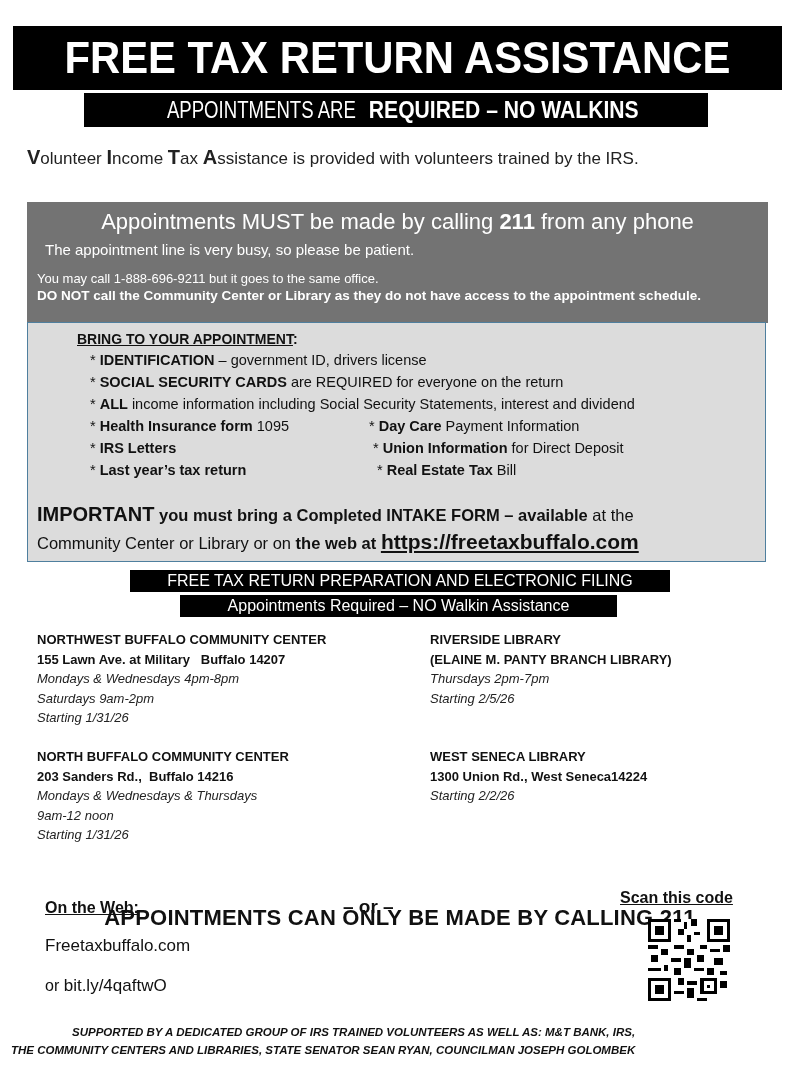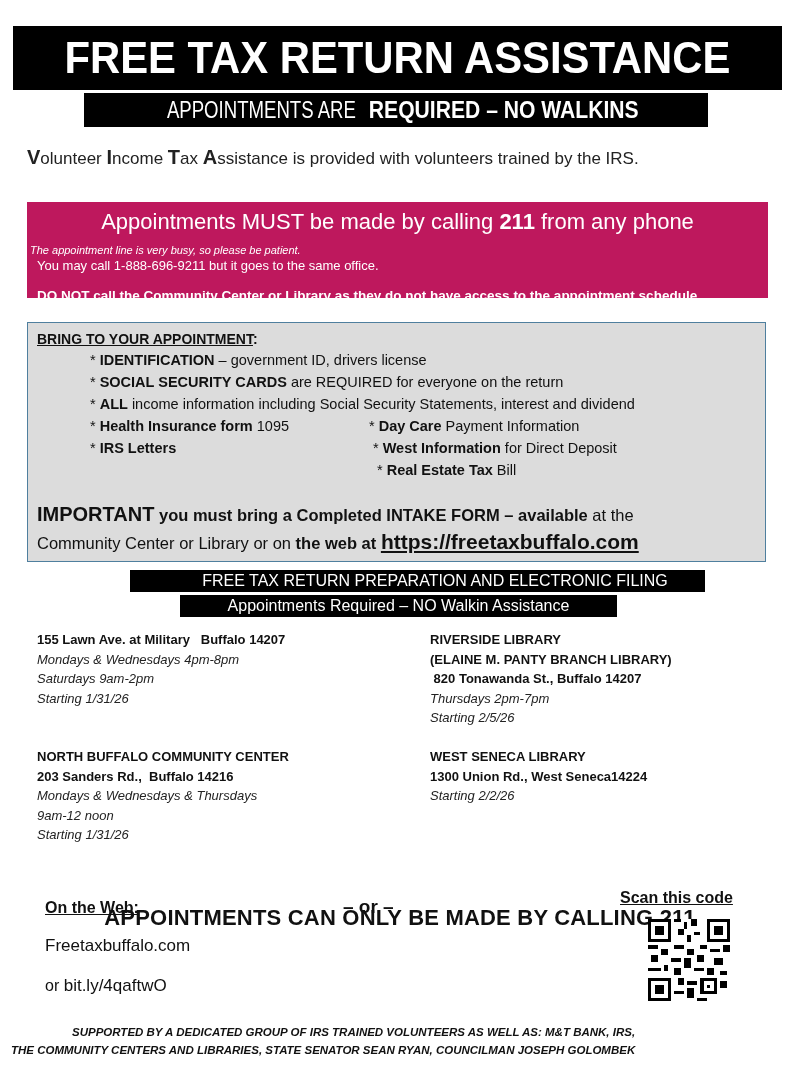--- a/index.html
+++ b/index.html
@@ -4,28 +4,28 @@
 <style>
   html, body { margin:0; padding:0; background:#fff; }
   body { width:800px; height:1067px; position:relative; overflow:hidden; font-family:"Liberation Sans", sans-serif; color:#111; }
   .abs { position:absolute; }
   .title-bar { left:13px; top:26px; width:769px; height:64px; background:#000; color:#fff; font-family:"Liberation Sans", sans-serif; font-weight:bold; font-size:44px; line-height:64px; text-align:center; letter-spacing:0px; transform-origin:center; }
   .title-bar span { display:inline-block; transform:scaleX(0.95); }
   .subtitle { left:84px; top:93px; width:624px; height:34px; background:#000; color:#fff; font-size:24px; line-height:34px; text-align:center; white-space:nowrap; }
   .subtitle span { display:inline-block; transform:scaleX(0.88); }
   .intro { left:27px; top:146px; width:760px; font-size:17px; line-height:22px; color:#222; white-space:nowrap; }
   .intro .cap { font-weight:bold; font-size:20px; }
-  .blackbox { left:27px; top:202px; width:741px; height:96px; background:#be185d; color:#fff; overflow:hidden; }
+  .blackbox { left:27px; top:202px; width:741px; height:121px; background:#737373; color:#fff; overflow:hidden; }
   .blackbox .line1 { position:absolute; left:0; width:741px; top:3px; text-align:center; font-size:22px; line-height:34px; white-space:nowrap; }
-  .blackbox .line2 { position:absolute; left:3px; top:36px; font-size:11px; line-height:24px; white-space:nowrap;font-style:italic; }
-  .blackbox .line3 { position:absolute; left:10px; top:54px; font-size:13px; line-height:20px; white-space:nowrap; }
+  .blackbox .line2 { position:absolute; left:18px; top:36px; font-size:15px; line-height:24px; white-space:nowrap; }
+  .blackbox .line3 { position:absolute; left:10px; top:67px; font-size:13px; line-height:20px; white-space:nowrap; }
   .blackbox .line4 { position:absolute; left:10px; top:84px; font-size:13.5px; font-weight:bold; line-height:20px; white-space:nowrap; width:720px; }
   .graybox { left:27px; top:322px; width:739px; height:240px; background:#dcdcdc; border:1.5px solid #4f7f9e; box-sizing:border-box; }
   .graybox .head { position:absolute; left:9px; top:6px; font-size:14px; font-weight:bold; line-height:20px; }
-  .graybox .head u { text-decoration:underline; }
+  .graybox .head u { text-decoration:underline;margin-left:40px; }
   .graybox .item { position:absolute; font-size:14.5px; line-height:22px; white-space:nowrap; }
   .graybox .important { position:absolute; left:9px; top:178px; font-size:16.5px; line-height:26px; white-space:nowrap; }
   .graybox .important .big { font-size:20px; font-weight:bold; }
   .graybox .important .b { font-weight:bold; }
   .graybox .important2 { position:absolute; left:9px; top:206px; font-size:16.5px; line-height:26px; white-space:nowrap; }
   .graybox .important2 .b { font-weight:bold; }
   .graybox .important2 .url { font-weight:bold; font-size:21px; text-decoration:underline; }
   .banner { background:#000; color:#fff; font-size:16px; line-height:22px; white-space:nowrap; text-align:center; }
   .loc { font-size:13px; line-height:19.5px; white-space:nowrap; }
   .loc .b { font-weight:bold; }
@@ -59,40 +59,41 @@
 
 <div class="abs graybox">
   <div class="head"><u>BRING TO YOUR APPOINTMENT</u><span>:</span></div>
 
   <div class="item" style="left:62px;top:26px;"><span>* </span><b>IDENTIFICATION</b><span> – government ID, drivers license</span></div>
   <div class="item" style="left:62px;top:48px;"><span>* </span><b>SOCIAL SECURITY CARDS</b><span> are REQUIRED for everyone on the return</span></div>
   <div class="item" style="left:62px;top:70px;"><span>* </span><b>ALL</b><span> income information including Social Security Statements, interest and dividend</span></div>
   <div class="item" style="left:62px;top:92px;"><span>* </span><b>Health Insurance form</b><span> 1095</span></div>
   <div class="item" style="left:341px;top:92px;"><span>* </span><b>Day Care</b><span> Payment Information</span></div>
   <div class="item" style="left:62px;top:114px;"><span>* </span><b>IRS Letters</b><span></span></div>
-  <div class="item" style="left:345px;top:114px;"><span>* </span><b>West Information</b><span> for Direct Deposit</span></div>
+  <div class="item" style="left:345px;top:114px;"><span>* </span><b>Union Information</b><span> for Direct Deposit</span></div>
+  <div class="item" style="left:62px;top:136px;"><span>* </span><b>Last year’s tax return</b><span></span></div>
   <div class="item" style="left:349px;top:136px;"><span>* </span><b>Real Estate Tax</b><span> Bill</span></div>
 
   <div class="important"><span class="big">IMPORTANT</span><span class="b"> you must  bring a Completed INTAKE FORM – available</span><span> at the</span></div>
   <div class="important2"><span>Community Center or Library or on </span><span class="b">the web at </span><span class="url">https://freetaxbuffalo.com</span></div>
 </div>
 
-<div class="abs banner" style="left:130px;top:570px;width:540px;padding-left:35px;">FREE TAX RETURN PREPARATION AND ELECTRONIC FILING</div>
+<div class="abs banner" style="left:130px;top:570px;width:540px;">FREE TAX RETURN PREPARATION AND ELECTRONIC FILING</div>
 <div class="abs banner" style="left:180px;top:595px;width:437px;">Appointments Required – NO Walkin Assistance</div>
 
 <div class="abs loc" style="left:37px;top:630px;">
+  <div class="b">NORTHWEST BUFFALO COMMUNITY CENTER</div>
   <div class="b" style="white-space:pre;">155 Lawn Ave. at Military   Buffalo 14207</div>
   <div class="i">Mondays &amp; Wednesdays 4pm-8pm</div>
   <div class="i">Saturdays 9am-2pm</div>
   <div class="i">Starting 1/31/26</div>
 </div>
 <div class="abs loc" style="left:430px;top:630px;">
   <div class="b">RIVERSIDE LIBRARY</div>
   <div class="b">(ELAINE M. PANTY BRANCH LIBRARY)</div>
-  <div class="b" style="white-space:pre;"> 820 Tonawanda St., Buffalo 14207</div>
   <div class="i">Thursdays 2pm-7pm</div>
   <div class="i">Starting 2/5/26</div>
 </div>
 <div class="abs loc" style="left:37px;top:747px;">
   <div class="b">NORTH BUFFALO COMMUNITY CENTER</div>
   <div class="b" style="white-space:pre;">203 Sanders Rd.,  Buffalo 14216</div>
   <div class="i">Mondays &amp; Wednesdays &amp; Thursdays</div>
   <div class="i">9am-12 noon</div>
   <div class="i">Starting 1/31/26</div>
 </div>

